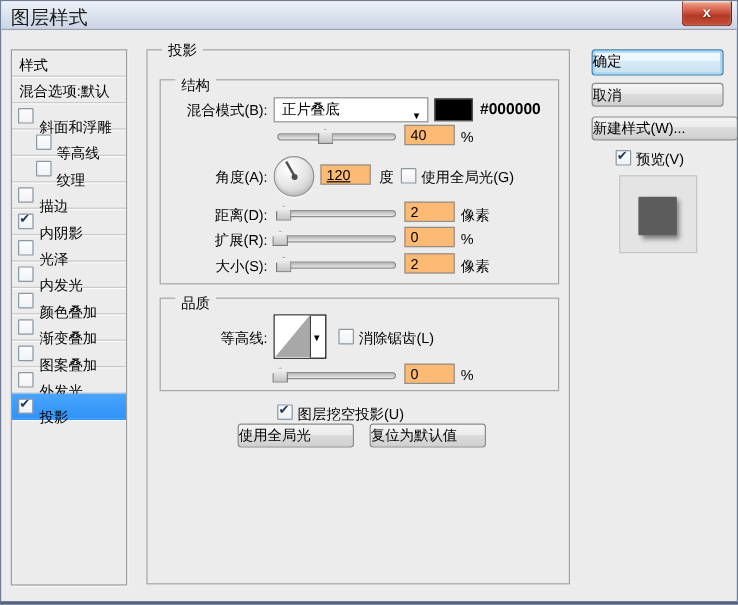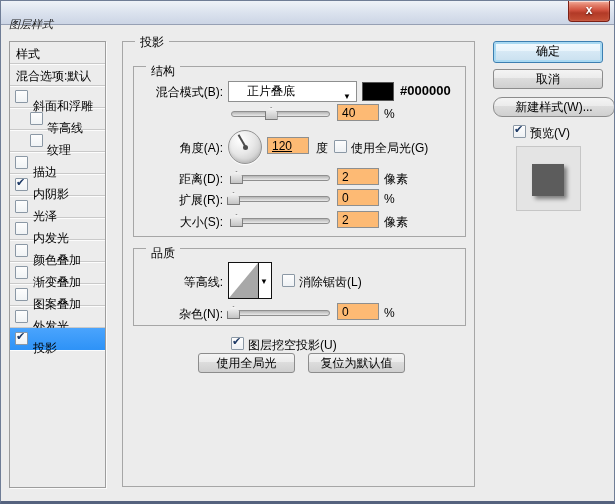--- a/index.html
+++ b/index.html
@@ -13,21 +13,21 @@
     border-bottom:3px solid #55627e;
     overflow:hidden;
   }
 
   
   .titlebar {
     position:absolute; left:0; top:0; width:100%; height:24px;
     background:linear-gradient(180deg,#eef2f8 0%,#dde4ef 45%,#ccd5e5 100%);
     border-bottom:1px solid #96a0b4;
   }
-  .title-text { position:absolute; left:8px; top:16px; font-size:11px; color:#1c1c1c;font-style:italic; }
+  .title-text { position:absolute; left:8px; top:4px; font-size:16px; color:#1c1c1c; }
   .close-btn {
     position:absolute; right:4px; top:0; width:42px; height:21px;
     background:linear-gradient(180deg,#f3b0a0 0%,#e3806b 20%,#d15340 45%,#b23a27 60%,#c44f35 100%);
     border:1px solid #7c2015; border-top:none;
     border-radius:0 0 4px 4px;
     box-shadow:inset 0 1px 0 rgba(255,255,255,.55), inset 0 0 2px rgba(255,255,255,.3);
     color:#fff; font-size:12px; font-weight:bold; text-align:center; line-height:19px;
     text-shadow:0 1px 2px rgba(0,0,0,.6);
     cursor:pointer;
   }
@@ -75,21 +75,21 @@
 
   .rowlabel {
     position:absolute; left:0; width:101px; text-align:right;
     font-size:12px; color:#000; white-space:nowrap;
   }
   .unit { position:absolute; font-size:12px; color:#000; white-space:nowrap; }
 
   .dropdown {
     position:absolute; left:106px; top:44px; width:129px; height:21px;
     background:#fff; border:1px solid #8e8f8f;
-    font-size:12px; line-height:19px; padding-left:18px; cursor:pointer;
+    font-size:12px; line-height:19px; padding-left:6px; cursor:pointer;
   }
   .dropdown .dd-arrow { position:absolute; right:5px; top:5px; font-size:8px; color:#000; }
 
   .colorswatch {
     position:absolute; left:240px; top:45px; width:32px; height:19px;
     background:#000; border:1px solid #555; cursor:pointer;
   }
   .hexlabel { position:absolute; left:278px; top:46px; font-size:13px; font-weight:bold; color:#000; }
 
   .slider { position:absolute; left:109px; width:99px; height:14px; cursor:pointer; }
@@ -139,35 +139,35 @@
     background:#fff; border:1px solid #111; cursor:pointer;
   }
   .contour .thumbarea { position:absolute; left:0; top:0; width:30px; height:35px; background:#fff; border-right:1px solid #111; }
   .contour .tri { position:absolute; left:0; top:0; width:100%; height:100%; background:#a8a8a8; clip-path:polygon(100% 0, 100% 100%, 0 100%); }
   .contour .dd-arrow { position:absolute; right:3px; top:14px; font-size:8px; color:#000; }
 
   .btn {
     position:absolute; height:20px;
     background:linear-gradient(180deg,#f4f4f4 0%,#ebebeb 45%,#dddddd 46%,#cfcfcf 100%);
     border:1px solid #8c8c8c; border-radius:3px;
-    font-size:12px; color:#000; text-align:center; line-height:18px;
+    font-size:12px; color:#000; line-height:18px;
     cursor:pointer; white-space:nowrap;
   }
   .btn-makedefault { left:76px; top:316px; width:97px; }
   .btn-resetdefault { left:186px; top:316px; width:97px; }
 
   
   .btn-ok {
     left:492px; top:40px; width:110px; height:22px;
     border:1px solid #3c7fb1; border-radius:3px;
     box-shadow:inset 0 0 0 2px #a9d9f2;
     background:linear-gradient(180deg,#f3fafe 0%,#e9f4fb 45%,#d7e9f5 46%,#c9e0ef 100%);
   }
   .btn-cancel { left:492px; top:68px; width:110px; }
-  .btn-newstyle { left:492px; top:96px; width:122px;border-radius:9px; }
+  .btn-newstyle { left:492px; top:96px; width:122px; }
 
   .preview-check { left:512px; top:124px; }
   .preview-label { left:529px; top:124px; }
 
   .preview-swatch {
     position:absolute; left:515px; top:145px; width:65px; height:65px;
     background:#e4e4e4; border:1px solid #c6c6c6;
   }
   .preview-swatch .inner {
     position:absolute; left:15px; top:17px; width:32px; height:32px;
@@ -313,21 +313,20 @@
     <span class="rowlabel" style="top:237px">等高线:</span>
     <div class="contour">
       <div class="thumbarea">
           <div class="tri"></div>
         </div>
       <span class="dd-arrow">▼</span>
     </div>
     <span class="checkbox" style="left:160px; top:237px"></span>
     <span class="cb-label" style="left:177px; top:237px">消除锯齿(L)</span>
 
-    <span class="rowlabel" style="top:269px">杂色(N):</span>
     <div class="slider" style="top:269px">
       <div class="track"></div>
       <div class="thumb" style="left:2%"></div>
     </div>
     <input class="num" style="left: 215px; top: 266px;" value="0">
     <span class="unit" style="left:262px; top:269px">%</span>
 
     <span class="checkbox" style="left:109px; top:300px">
         <span class="check">✔</span>
       </span>

